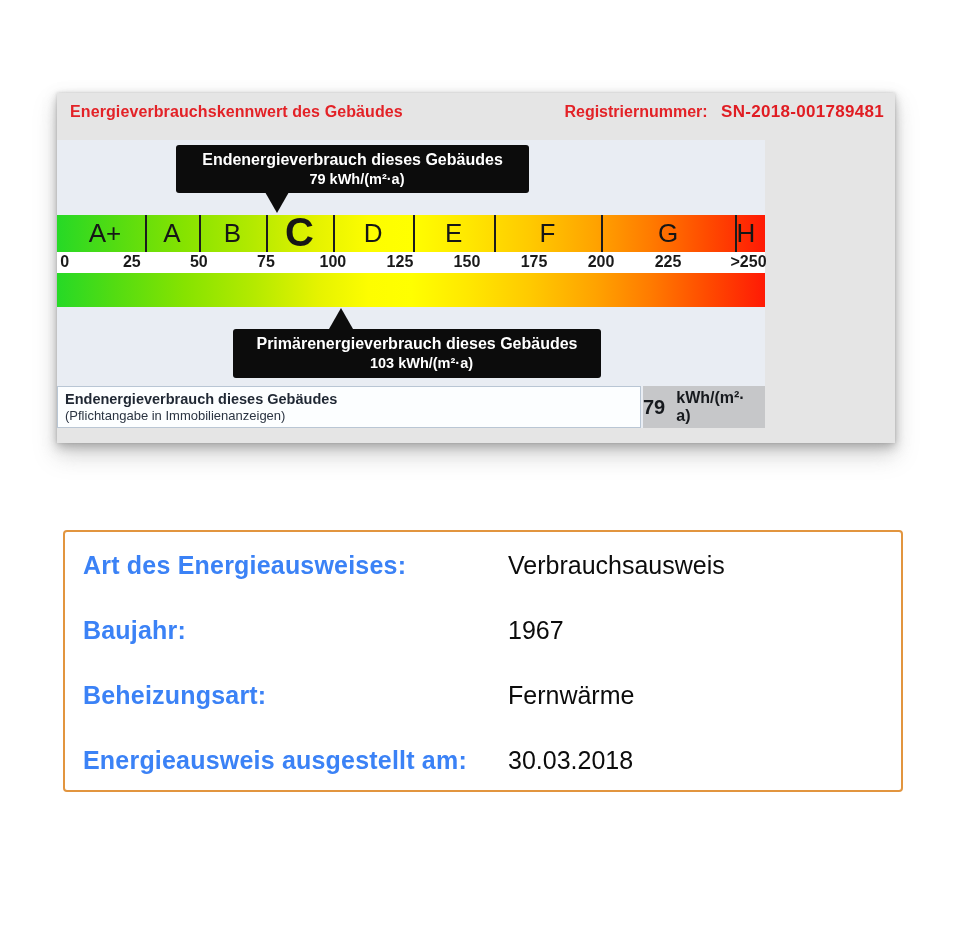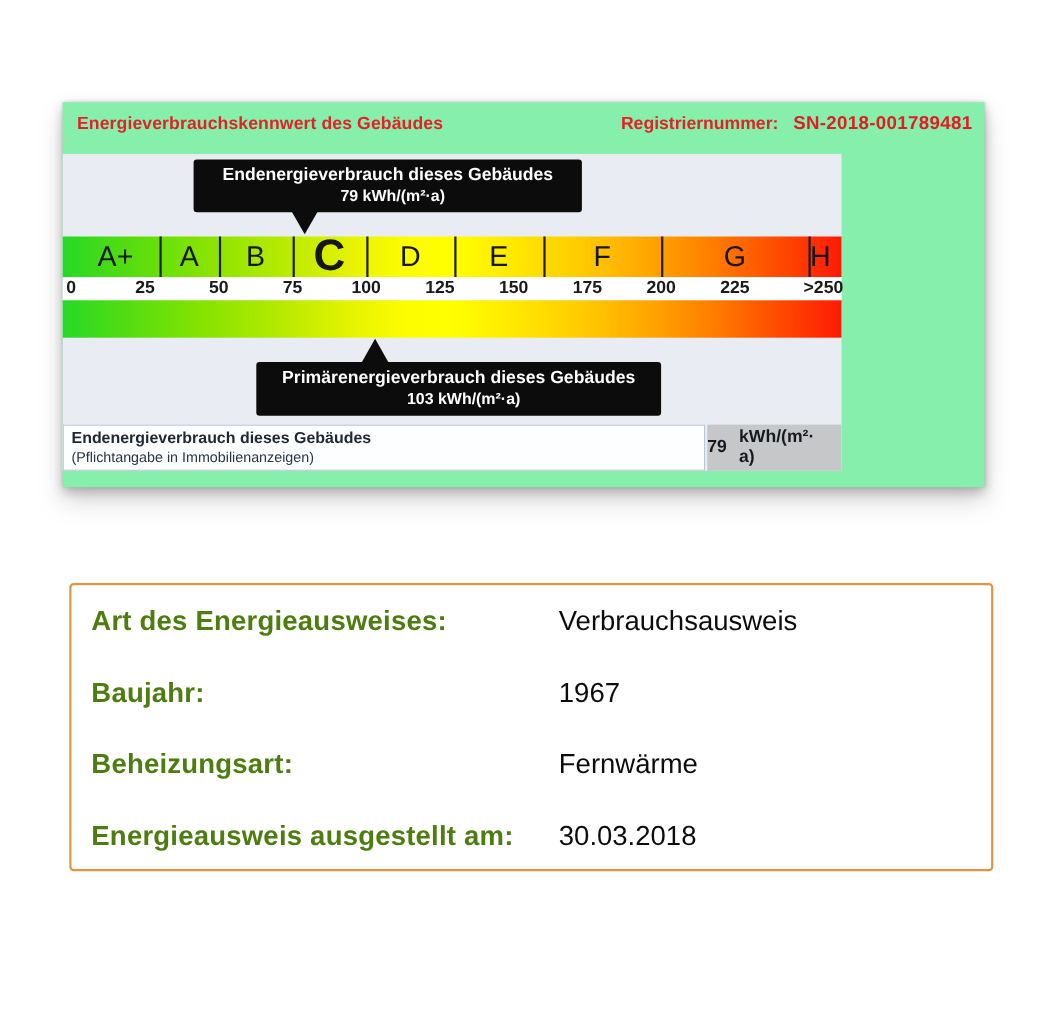--- a/index.html
+++ b/index.html
@@ -5,21 +5,21 @@
   html,body{margin:0;padding:0;}
   body{
     width:960px;height:926px;position:relative;background:#ffffff;
     font-family:"Liberation Sans","DejaVu Sans",sans-serif;
     -webkit-font-smoothing:antialiased;
   }
 
   
   .panel{
     position:absolute;left:57px;top:93px;width:838px;height:350px;
-    background:#86efac;
+    background:#e5e5e5;
     box-shadow:0 4px 10px rgba(125,125,125,.55), 0 12px 22px rgba(125,125,125,.32), 0 0 3px rgba(150,150,150,.4);
   }
   .panel-header{
     position:absolute;left:13px;right:11px;top:9px;
     display:flex;justify-content:space-between;align-items:baseline;
   }
   .panel-title{font-size:16px;font-weight:700;color:#e32227;letter-spacing:.1px;}
   .reg{white-space:nowrap;}
   .reg-label{font-size:16px;font-weight:700;color:#e32227;}
   .reg-number{font-size:17px;font-weight:700;color:#e01d23;margin-left:9px;letter-spacing:.3px;}
@@ -79,32 +79,32 @@
     width:584px;box-sizing:border-box;background:#fcfeff;
     border:1px solid #b9c6d4;padding:4px 0 0 7px;
   }
   .foot-label{font-size:14.5px;font-weight:700;color:#1f2733;line-height:17px;}
   .foot-sub{font-size:13px;color:#2b3442;line-height:16px;}
   .foot-right{
     flex:1;margin-left:2px;background:#c6c7c9;
     display:flex;align-items:center;justify-content:flex-end;
     padding-right:14px;gap:11px;
   }
-  .foot-val{font-size:16px;font-weight:700;color:#16191d;}
+  .foot-val{font-size:20px;font-weight:700;color:#16191d;}
   .foot-unit{font-size:16px;font-weight:700;color:#16191d;}
 
   
   .details{
     position:absolute;left:63px;top:530px;width:840px;height:262px;
     box-sizing:border-box;background:#ffffff;
     border:2px solid #e2953f;border-radius:4px;
     padding:1px 0 0 18px;
   }
   .drow{height:65px;display:flex;align-items:center;}
-  .dlabel{flex:0 0 425px;font-size:25px;font-weight:700;color:#4d7c0f;letter-spacing:.2px;}
+  .dlabel{flex:0 0 425px;font-size:25px;font-weight:700;color:#3b82f6;letter-spacing:.2px;}
   .dvalue{font-size:25px;color:#0c0c0c;}
 </style>
 </head>
 <body>
 
 <div class="panel">
   <div class="panel-header">
     <span class="panel-title">Energieverbrauchskennwert des Gebäudes</span>
     <span class="reg">
       <span class="reg-label">Registriernummer:</span>

